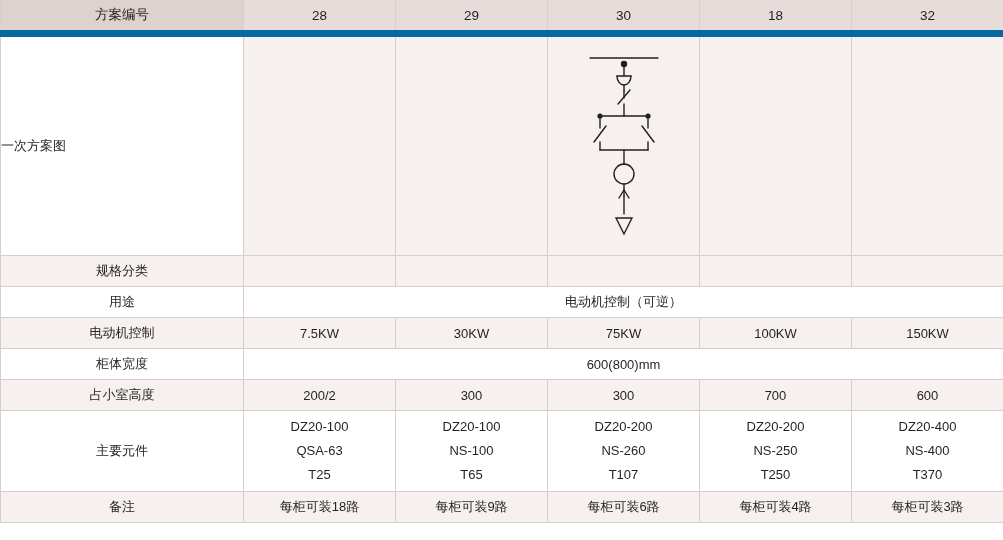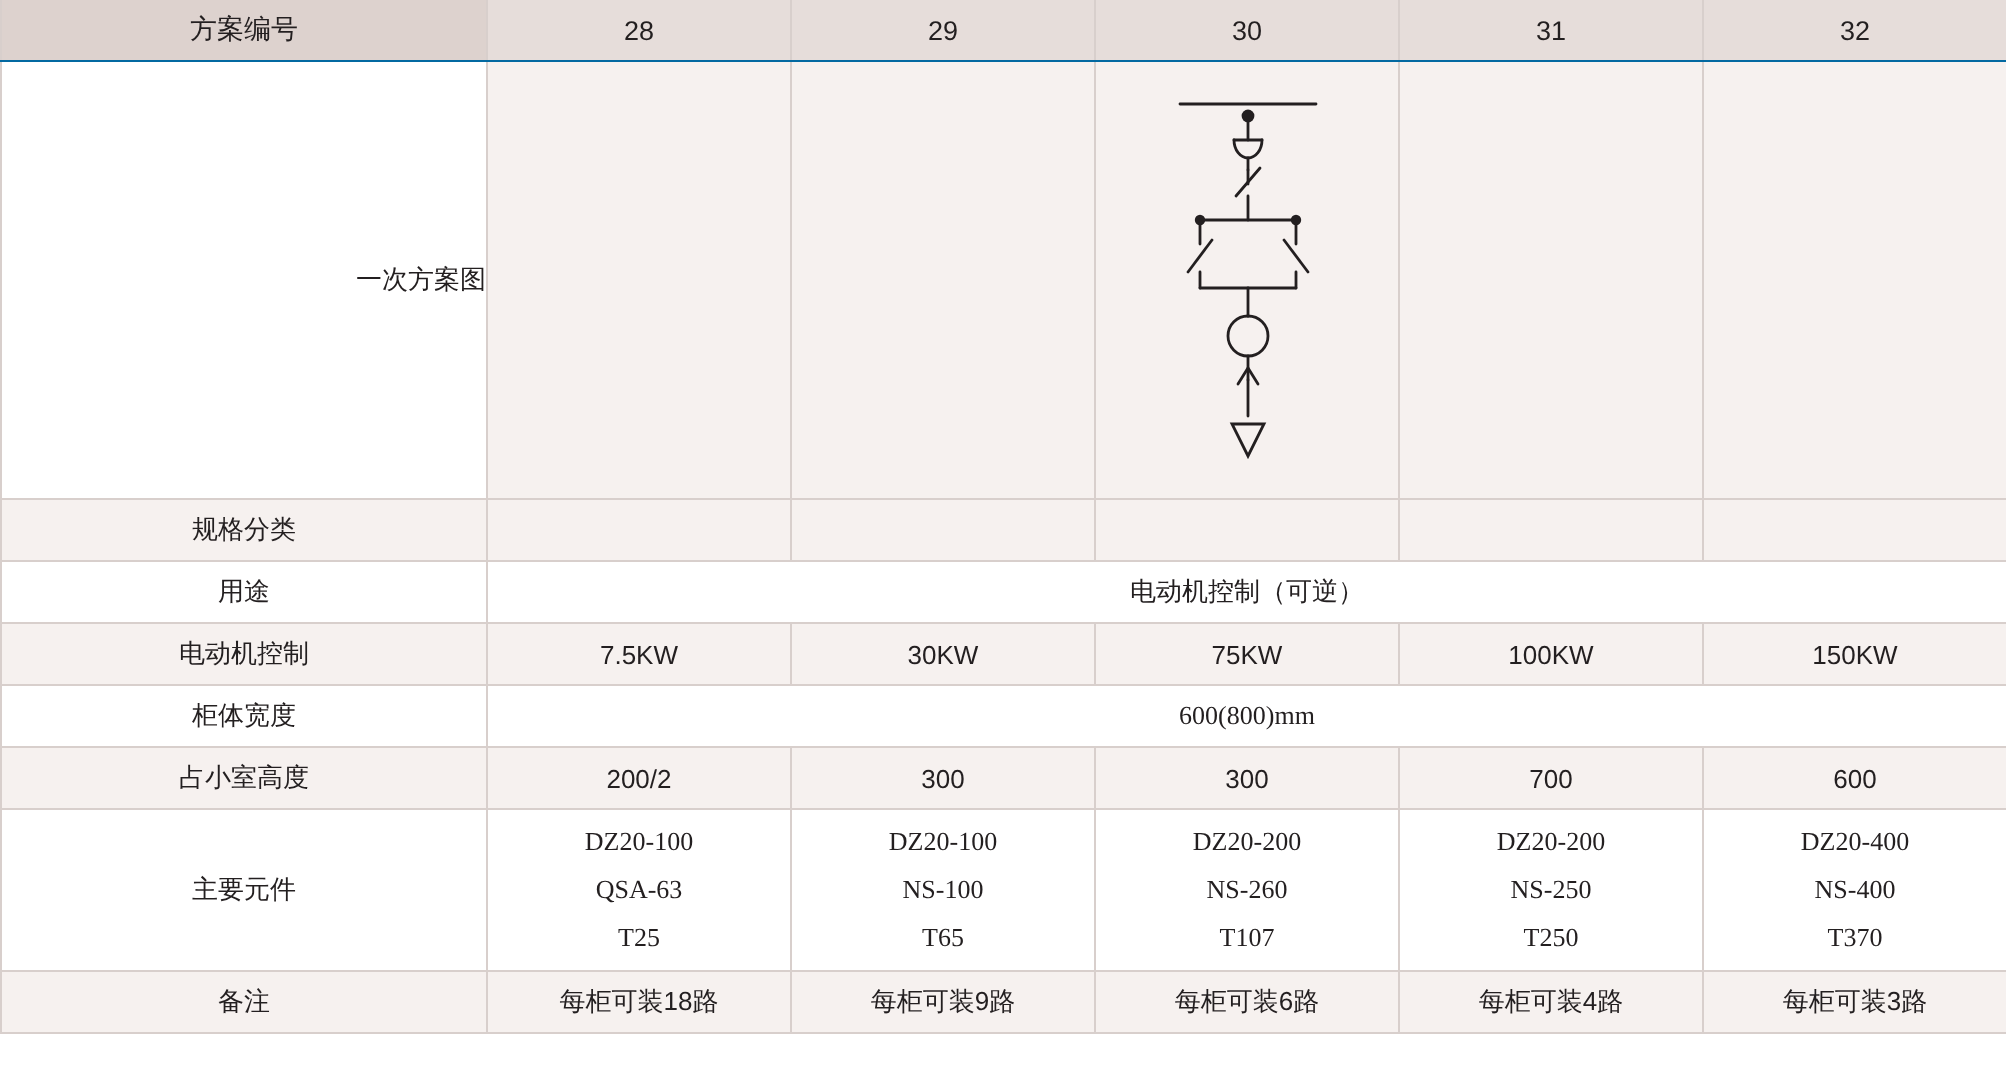--- a/index.html
+++ b/index.html
@@ -32,21 +32,21 @@
   col.label-col { width: 243px; }
   col.data-col  { width: 152px; }
 
   
   tr.header-row td {
     background: #e6ddda;
     height: 30px;
     font-size: 13.5px;
     color: #231f20;
     border-top: none;
-    border-bottom: 1px solid #0369a1;
+    border-bottom: 7px solid #0369a1;
   }
   tr.header-row td.label-cell {
     background: #ddd2ce;
   }
 
   
   td.label-cell {
     text-align: left;
     padding-left: 38px;
     font-size: 13.5px;
@@ -60,29 +60,29 @@
   tr.diagram-row td {
     height: 218px;
   }
   tr.diagram-row td.diagram-cell {
     background: #f6f1ef;
   }
   tr.diagram-row td.blank-cell {
     background: #f6f1ef;
   }
   td.label-cell.diagram-label {
-    text-align: right;
-    padding-left: 16px;
+    text-align: left;
+    padding-left: 0;
     background: #ffffff;
   }
 
   
   tr.tint td { background: #f6f1ef; }
   tr.tint td.label-cell { background: #f6f1ef; }
-  tr.plain td { background: #ffffff; font-family: Liberation Serif, serif; }
+  tr.plain td { background: #ffffff; }
 
   tr.r-height td { height: 30px; }
   tr.components-row td { height: 80px; }
 
   .cell-lines {
     display: flex;
     flex-direction: column;
     justify-content: center;
     align-items: center;
     line-height: 1.85;
@@ -110,21 +110,21 @@
     <col class="data-col">
     <col class="data-col">
   </colgroup>
   <tbody>
 
     <tr class="header-row">
       <td class="label-cell">方案编号</td>
       <td>28</td>
       <td>29</td>
       <td>30</td>
-      <td>31</td>
+      <td>18</td>
       <td>32</td>
     </tr>
 
     <tr class="diagram-row">
       <td class="label-cell diagram-label">一次方案图</td>
       <td class="blank-cell"></td>
       <td class="blank-cell"></td>
       <td class="diagram-cell">
         <div class="diagram-wrap">
           <svg width="120" height="200" viewBox="0 0 120 200">

